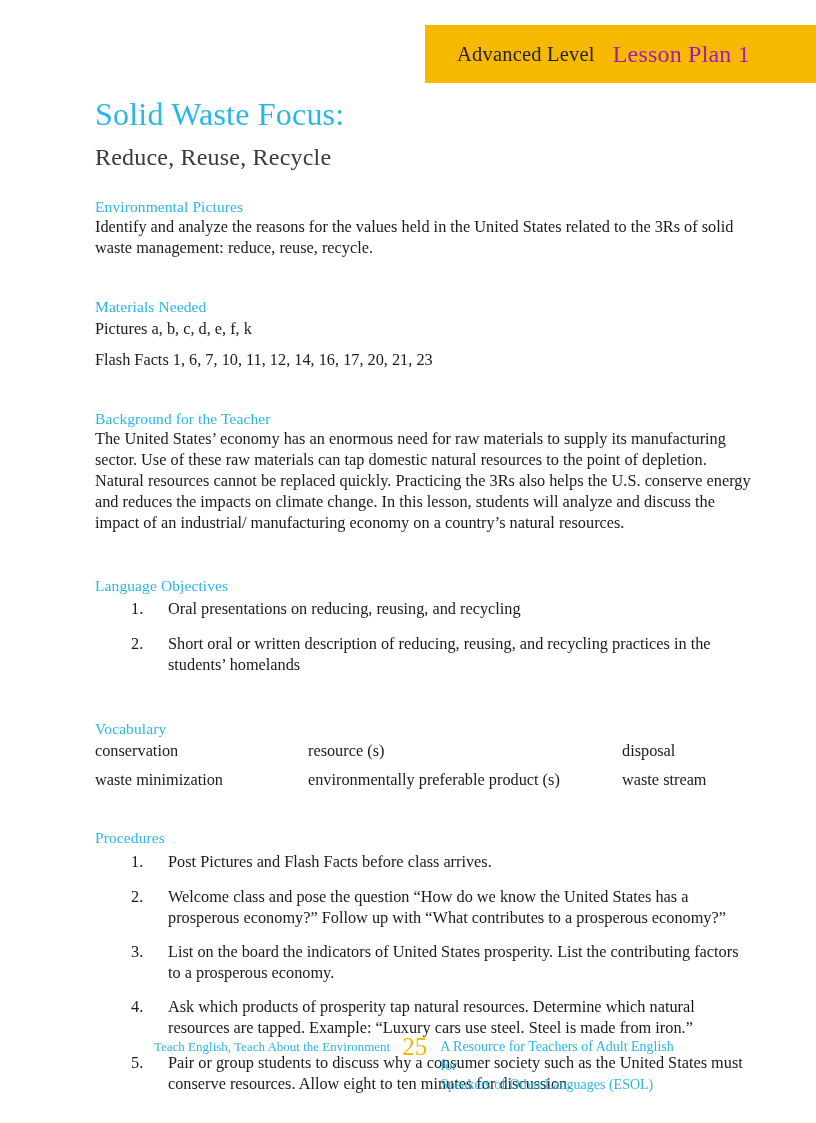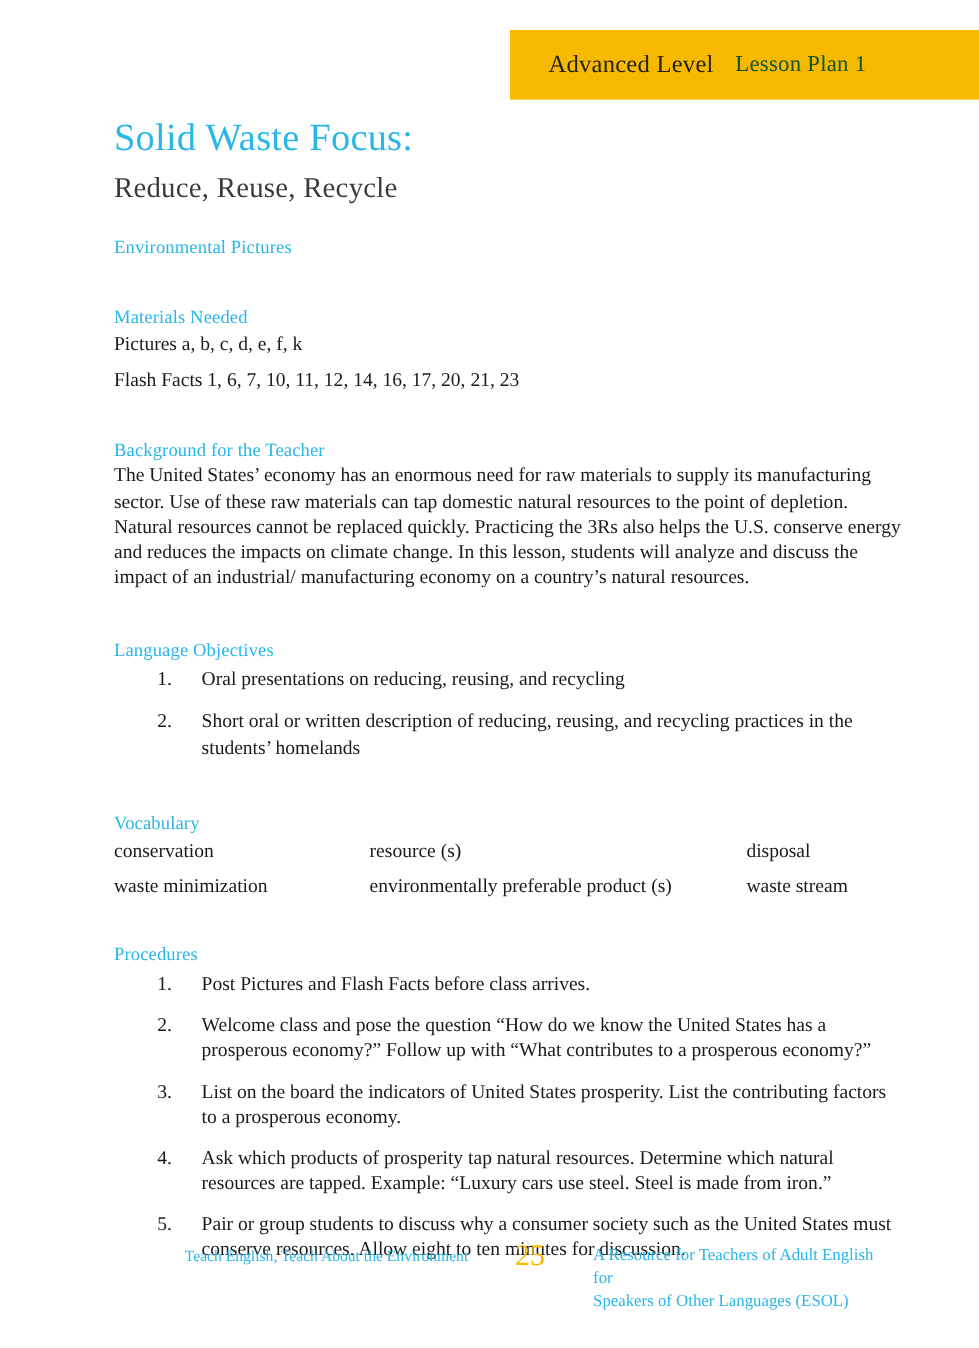--- a/index.html
+++ b/index.html
@@ -27,22 +27,22 @@
     display: flex;
     align-items: center;
   }
   .banner-level {
     font-size: 20.5px;
     color: #221f1c;
     margin-left: 32px;
     letter-spacing: 0.2px;
   }
   .banner-lesson {
-    font-size: 19px;
-    color: #14532d;
+    font-size: 24px;
+    color: #a21caf;
     margin-left: 18px;
     letter-spacing: 0.2px;
   }
 
   
   .page {
     position: absolute;
     left: 95px;
     top: 0;
     width: 660px;
@@ -143,21 +143,20 @@
   .footer {
     position: absolute;
     left: 0;
     top: 1034px;
     width: 816px;
     display: flex;
     align-items: flex-start;
     justify-content: flex-start;
     padding-left: 154px;
     box-sizing: border-box;
-    gap: 27px;
   }
   .footer-left {
     font-size: 13px;
     color: #29b6e8;
     line-height: 1.35;
     white-space: nowrap;
     padding-top: 4px;
   }
   .footer-page {
     font-size: 25px;
@@ -181,20 +180,21 @@
   <span class="banner-lesson">Lesson Plan 1</span>
 </div>
 
 <div class="page">
 
   <h1 class="doc-title">Solid Waste Focus:</h1>
   <h2 class="doc-subtitle">Reduce, Reuse, Recycle</h2>
 
   <div class="section sp-envobj">
     <h3 class="section-heading">Environmental Pictures</h3>
+    <p class="body-text">Identify and analyze the reasons for the values held in the United States related to the 3Rs of solid waste management: reduce, reuse, recycle.</p>
   </div>
 
   <div class="section sp-mat">
     <h3 class="section-heading">Materials Needed</h3>
     <p class="body-text mat-line">Pictures a, b, c, d, e, f, k</p>
     <p class="body-text mat-line2">Flash Facts 1, 6, 7, 10, 11, 12, 14, 16, 17, 20, 21, 23</p>
   </div>
 
   <div class="section sp-bg">
     <h3 class="section-heading">Background for the Teacher</h3>

